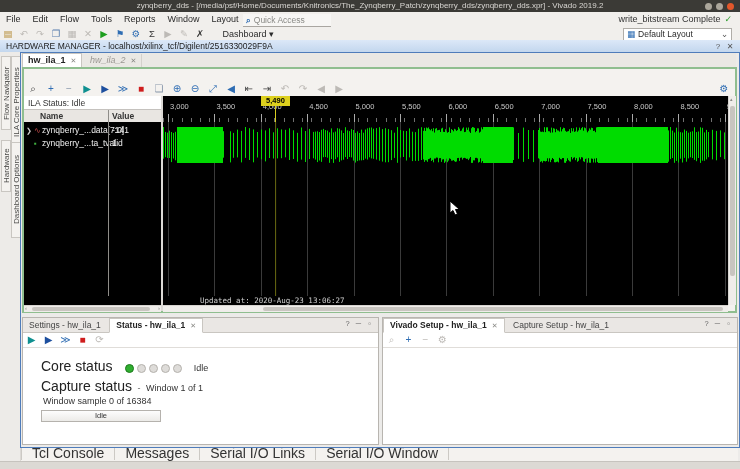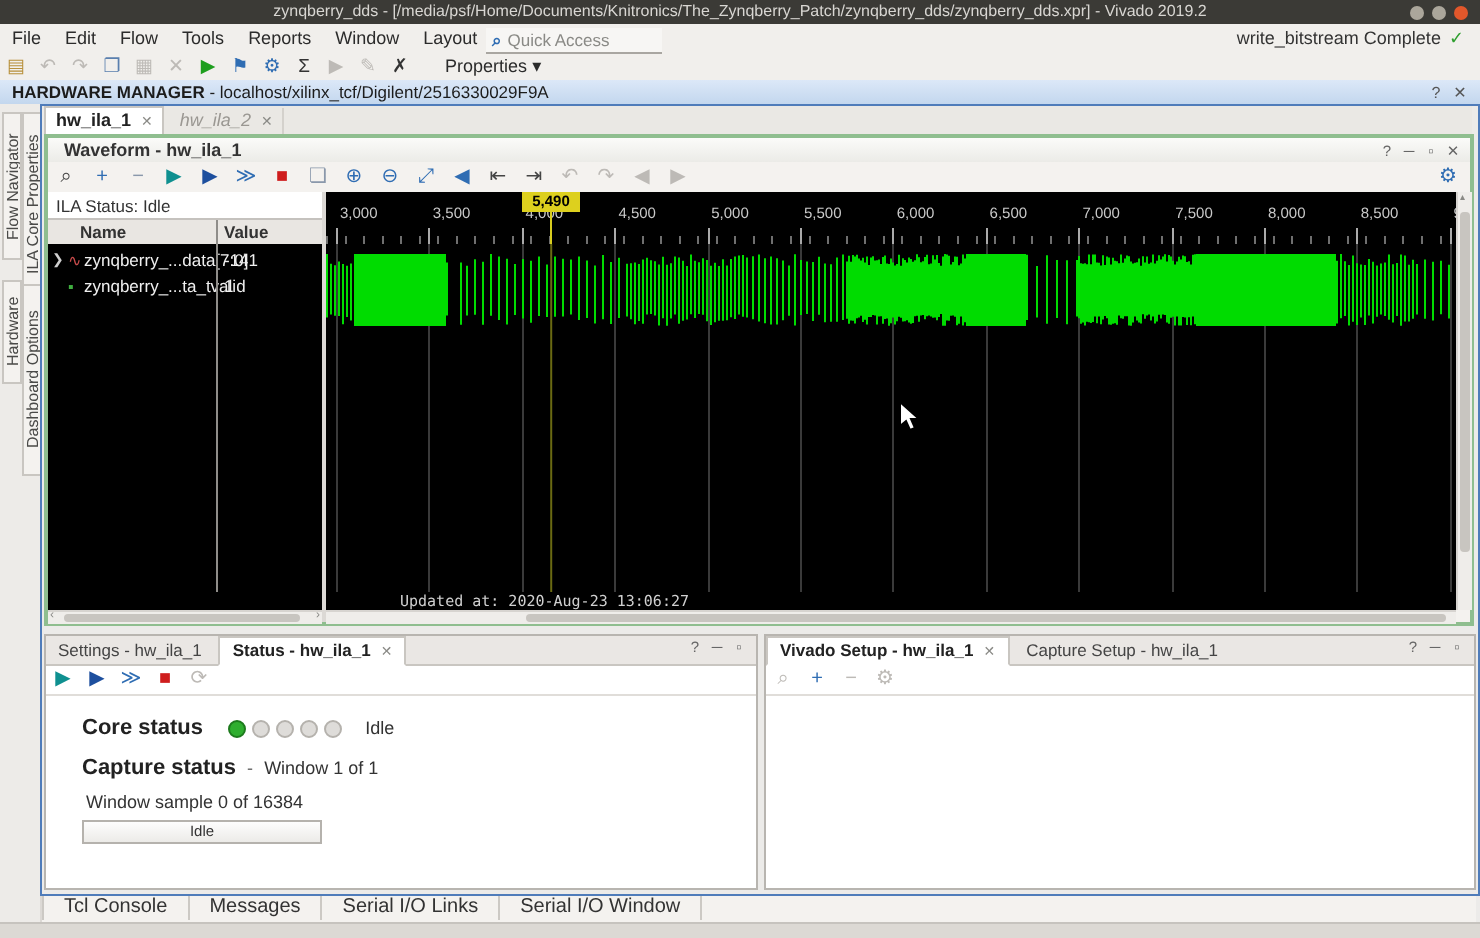--- a/index.html
+++ b/index.html
@@ -24,21 +24,21 @@
   .tbi{display:inline-block;width:16px;text-align:center;font-size:9.5px;line-height:13px;color:#555;cursor:default}
   .tbi.dis{color:#bdbab6 !important}
   #dashboard{margin-left:12px;font-size:9px;color:#2b2b2b}
   #layoutsel{right:8px;top:1px;width:104px;height:11px;border:1px solid #b0ada8;background:#fff;
              font-size:8.5px;line-height:11px;padding-left:3px}
   #layoutsel .grid{color:#2f6db3;margin-right:3px}
   #layoutsel .caret{float:right;margin-right:3px;color:#555}
   
   #hwbar{left:0;top:40px;width:740px;height:12px;background:linear-gradient(#dce8f8,#c3d7ee);
          border-bottom:1px solid #a9bed9;line-height:12px;font-size:8.5px;color:#1c1c1c;padding-left:0}
-  #hwbar .t{font-weight:bold;margin-left:6px}
+  #hwbar .t{font-weight:normal;margin-left:6px}
   #hwbar .icons{position:absolute;right:4px;top:0}
   #hwbar .icons .tbi{width:12px;font-size:8px;line-height:12px}
   
   #leftstrips{left:0;top:52px;width:20px;height:417px;background:#edebe8;border-right:1px solid #dcd9d5}
   .vtab{position:absolute;width:8px;background:#f4f2ef;border:1px solid #c9c6c1;color:#4a4a48;
         font-size:8px;writing-mode:vertical-rl;transform:rotate(180deg);text-align:center;
         padding:5px 0;overflow:hidden;white-space:nowrap}
   
   #wsborder{left:20px;top:52px;width:718px;height:394px;border:1px solid #4f7cba;pointer-events:none;z-index:40}
   
@@ -94,29 +94,29 @@
   #vscroll .up{position:absolute;left:1px;top:0;font-size:5px;color:#8a8a86}
   
   .bpanel{background:#fff;border:1px solid #b8b5b0;box-sizing:border-box}
   #statuspanel{left:22px;top:317px;width:357px;height:128px}
   #triggerpanel{left:382px;top:317px;width:356px;height:128px}
   .ptabs{position:absolute;left:0;top:0;right:0;height:14px;background:#eae7e4;border-bottom:1px solid #c9c6c1}
   .ptab{display:inline-block;height:13px;line-height:13px;padding:0 6px;font-size:8.5px;color:#444}
   .ptab.active{background:#fff;border:1px solid #c9c6c1;border-bottom:1px solid #fff;font-weight:bold;color:#222}
   .ptb{position:absolute;left:0;top:14px;right:0;height:15px;border-bottom:1px solid #e0ddd9;line-height:15px}
   .ptb .tbi{width:17px;font-size:10px;line-height:15px}
-  .statlabel{font-weight:bold;font-size:11px;color:#222}
+  .statlabel{font-weight:normal;font-size:14px;color:#222}
   .dot{display:inline-block;width:7px;height:7px;border-radius:50%;border:1px solid #b5b2ad;margin-right:3px;vertical-align:middle}
   #progress{position:absolute;left:18px;top:92px;width:118px;height:10px;border:1px solid #b5b2ad;
             background:linear-gradient(#fdfdfd,#ecebe8);text-align:center;font-size:7.5px;line-height:10px;color:#333}
   #probemsg{position:absolute;left:0;top:70px;width:100%;text-align:center;color:#777;font-size:9px}
   #probemsg .plus{color:#2f6db3;font-weight:bold;font-size:11px;margin:0 4px}
   
   #bottomtabs{left:21px;top:447px;width:717px;height:14px;background:#f4f2ef}
-  .btab{display:inline-block;padding:0 10px;line-height:13px;font-size:10px;color:#333;
+  .btab{display:inline-block;padding:0 10px;line-height:13px;font-size:14px;color:#333;
         border-right:1px solid #ccc9c4;height:13px}
   .btab:first-child{border-left:1px solid #ccc9c4}
   #statusstrip{left:0;top:461px;width:740px;height:8px;background:#dcd9d4;border-top:1px solid #c6c3be}
   #cursor{left:449px;top:200px;z-index:50}
 </style>
 </head>
 <body>
 
 <div class="abs" id="titlebar">
   <span>zynqberry_dds - [/media/psf/Home/Documents/Knitronics/The_Zynqberry_Patch/zynqberry_dds/zynqberry_dds.xpr] - Vivado 2019.2</span>
@@ -128,21 +128,24 @@
   <div class="abs" id="quickaccess">
     <span class="qicon">⌕</span><span>Quick Access</span>
   </div>
   <div class="abs" id="bitstream">
     <span>write_bitstream Complete</span><span class="check">✓</span>
   </div>
 </div>
 
 <div class="abs" id="maintoolbar">
   <span><span class="tbi" style="color: rgb(184, 145, 61);">▤</span><span class="tbi dis">↶</span><span class="tbi dis">↷</span><span class="tbi" style="color: rgb(90, 127, 174);">❐</span><span class="tbi dis">▦</span><span class="tbi dis">✕</span><span class="tbi" style="color: rgb(30, 158, 30);">▶</span><span class="tbi" style="color: rgb(47, 109, 179);">⚑</span><span class="tbi" style="color: rgb(47, 109, 179);">⚙</span><span class="tbi" style="color: rgb(51, 51, 51);">Σ</span><span class="tbi dis">▶</span><span class="tbi dis">✎</span><span class="tbi" style="color: rgb(51, 51, 51);">✗</span></span>
-  <span id="dashboard"><span>Properties</span> <span>▾</span></span>
+  <span id="dashboard"><span>Dashboard</span> <span>▾</span></span>
+  <div class="abs" id="layoutsel">
+    <span class="grid">▦</span><span>Default Layout</span><span class="caret">⌄</span>
+  </div>
 </div>
 
 <div class="abs" id="hwbar">
   <span class="t">HARDWARE MANAGER</span>
   <span>- localhost/xilinx_tcf/Digilent/2516330029F9A</span>
   <span class="icons"><span class="tbi" style="color: rgb(85, 85, 85);">?</span><span class="tbi" style="color: rgb(85, 85, 85);">✕</span></span>
 </div>
 
 <div class="abs" id="leftstrips"></div>
 <div class="vtab" style="left:1px;top:56px;height:62px">Flow Navigator</div>
@@ -151,24 +154,20 @@
 <div class="vtab" style="left:11px;top:142px;height:84px">Dashboard Options</div>
 
 <div class="abs" id="wsborder"></div>
 
 <div class="abs" id="doctabs">
   <span class="doctab active"><span>hw_ila_1</span><span class="tabclose">✕</span></span>
   <span class="doctab inactive"><span>hw_ila_2</span><span class="tabclose">✕</span></span>
 </div>
 
 <div class="abs" id="wavepanel">
-  <div class="abs" id="wavehdr">
-    <span class="t">Waveform - hw_ila_1</span>
-    <span class="winicons"><span class="tbi">?</span><span class="tbi">─</span><span class="tbi">▫</span><span class="tbi">✕</span></span>
-  </div>
   <div class="abs" id="wavetb">
     <span><span class="tbi" style="color: rgb(68, 68, 68);">⌕</span><span class="tbi" style="color: rgb(47, 109, 179);">+</span><span class="tbi" style="color: rgb(138, 152, 171);">−</span><span class="tbi" style="color: rgb(15, 144, 144);">▶</span><span class="tbi" style="color: rgb(29, 79, 158);">▶</span><span class="tbi" style="color: rgb(47, 109, 179);">≫</span><span class="tbi" style="color: rgb(207, 29, 29);">■</span><span class="tbi" style="color: rgb(138, 152, 171);">❏</span><span class="tbi" style="color: rgb(47, 109, 179);">⊕</span><span class="tbi" style="color: rgb(47, 109, 179);">⊖</span><span class="tbi" style="color: rgb(47, 109, 179);">⤢</span><span class="tbi" style="color: rgb(47, 109, 179);">◀</span><span class="tbi" style="color: rgb(68, 68, 68);">⇤</span><span class="tbi" style="color: rgb(68, 68, 68);">⇥</span><span class="tbi dis">↶</span><span class="tbi dis">↷</span><span class="tbi dis">◀</span><span class="tbi dis">▶</span></span>
     <span class="right"><span class="tbi" style="color: rgb(47, 109, 179);">⚙</span></span>
   </div>
 
   <div class="abs" id="colhdr">
     <span class="name">Name</span>
     <span class="value">Value</span>
   </div>
   <div class="abs" id="ilastatus">ILA Status: Idle</div>

